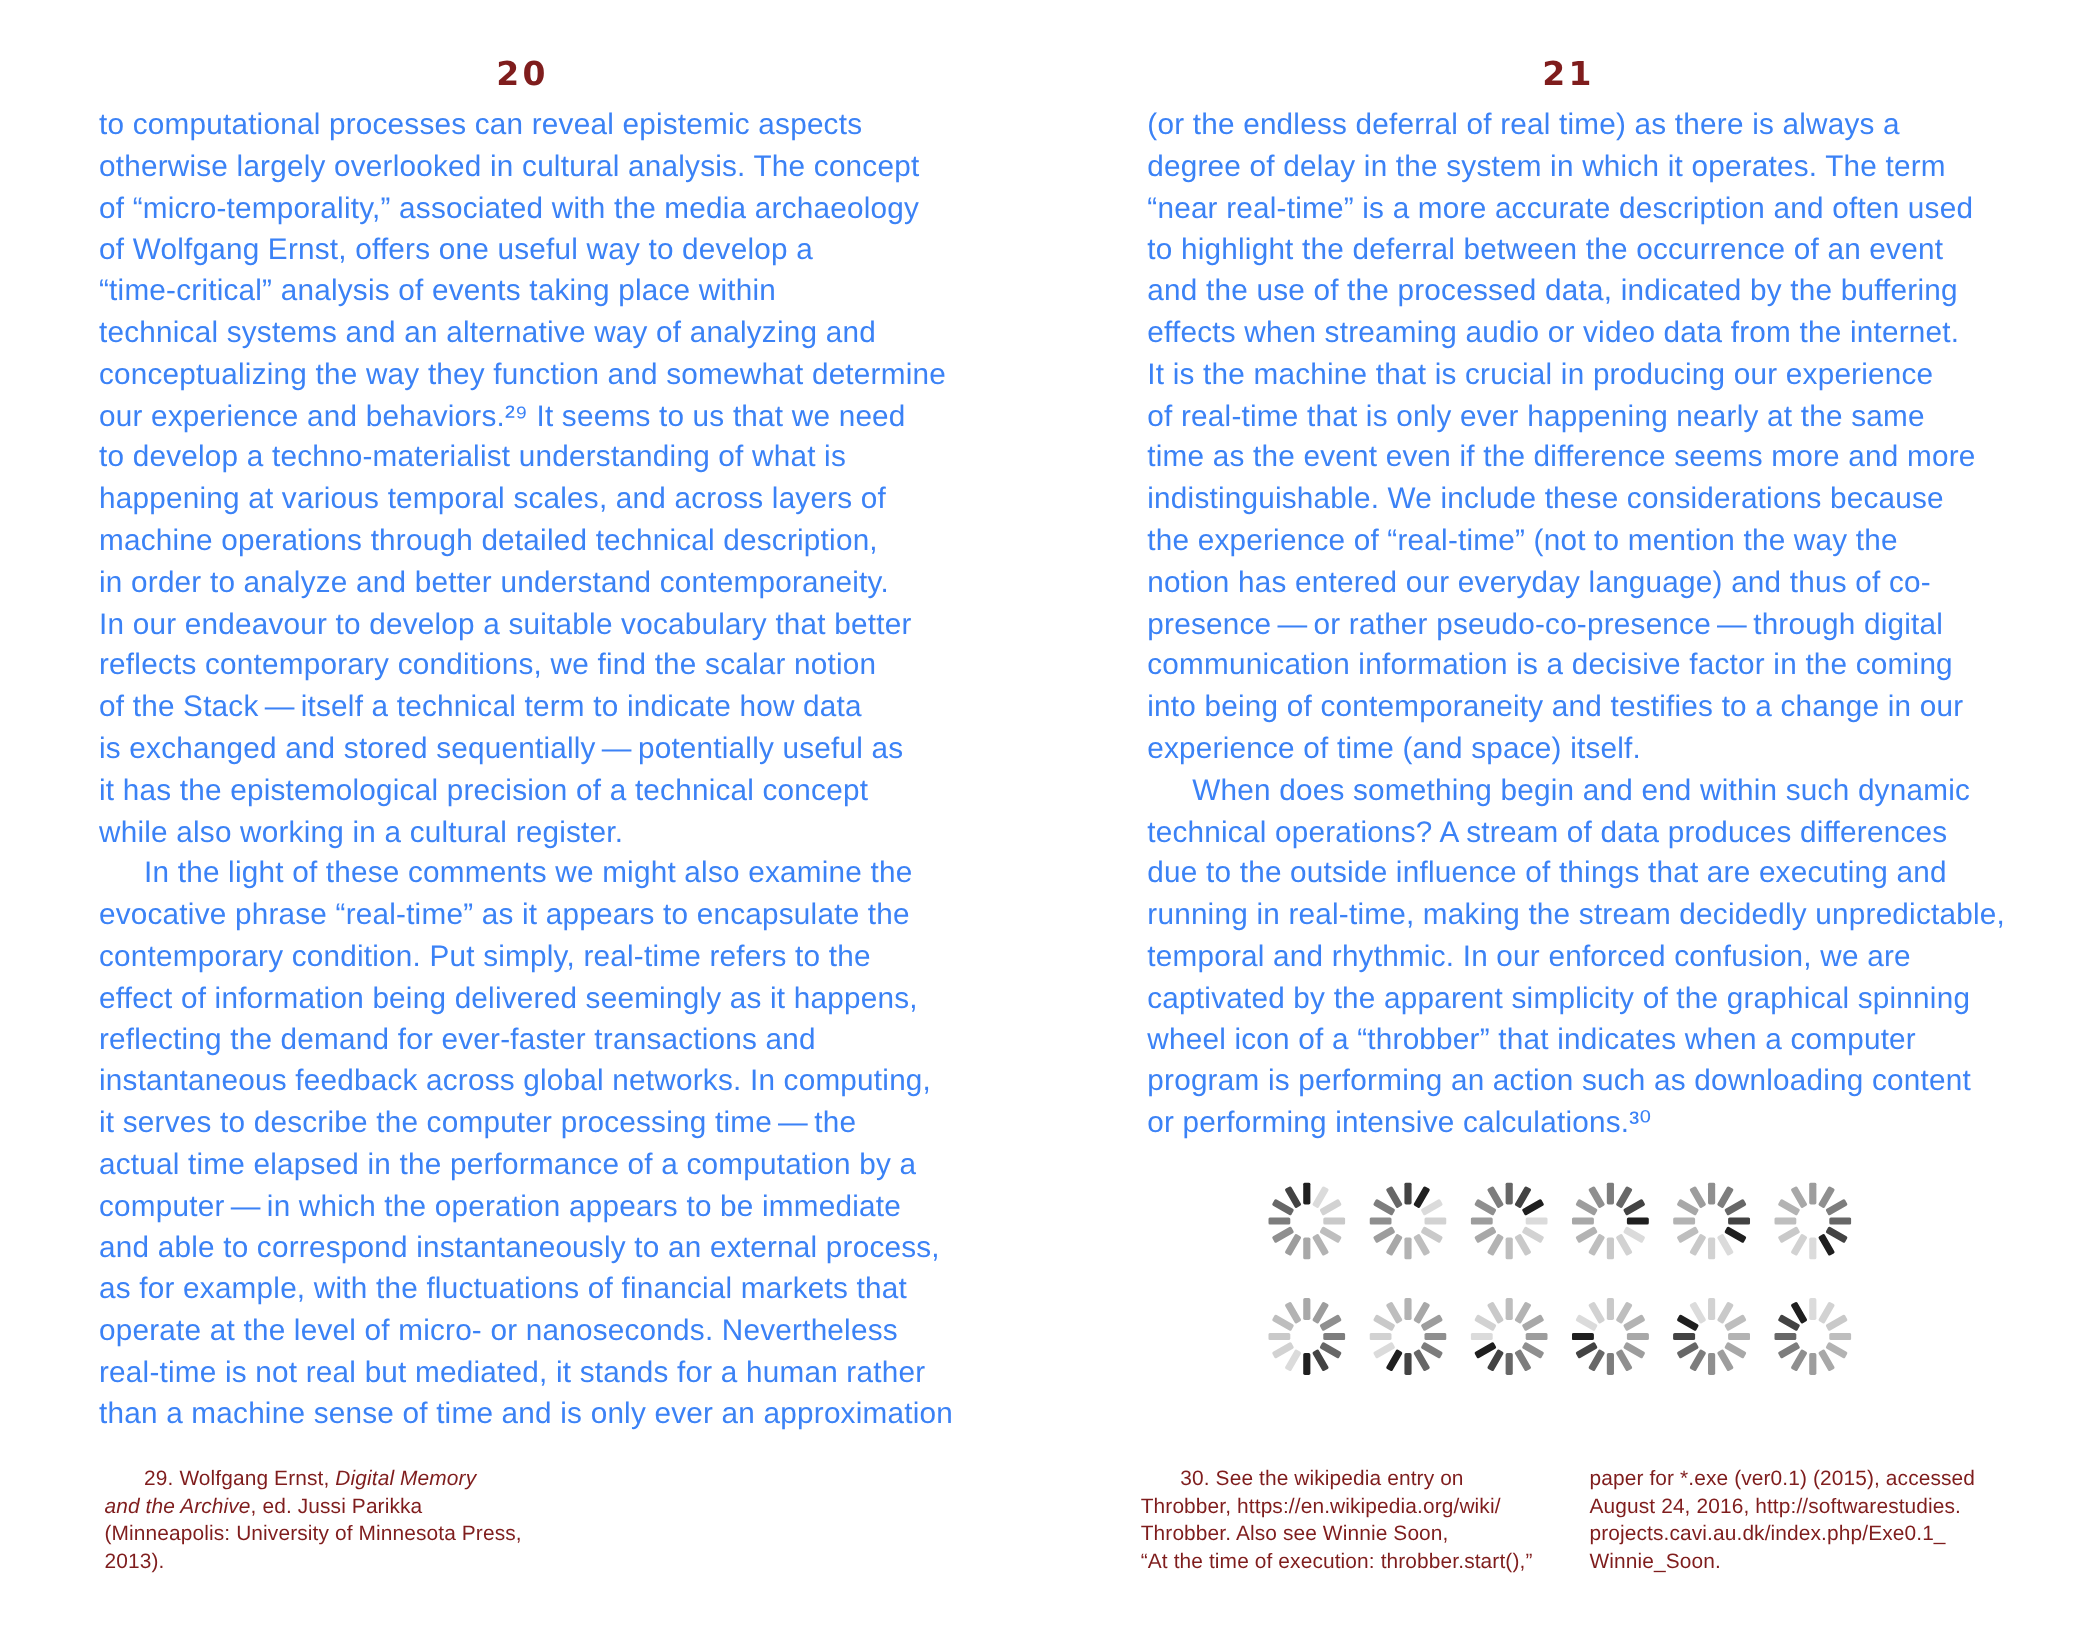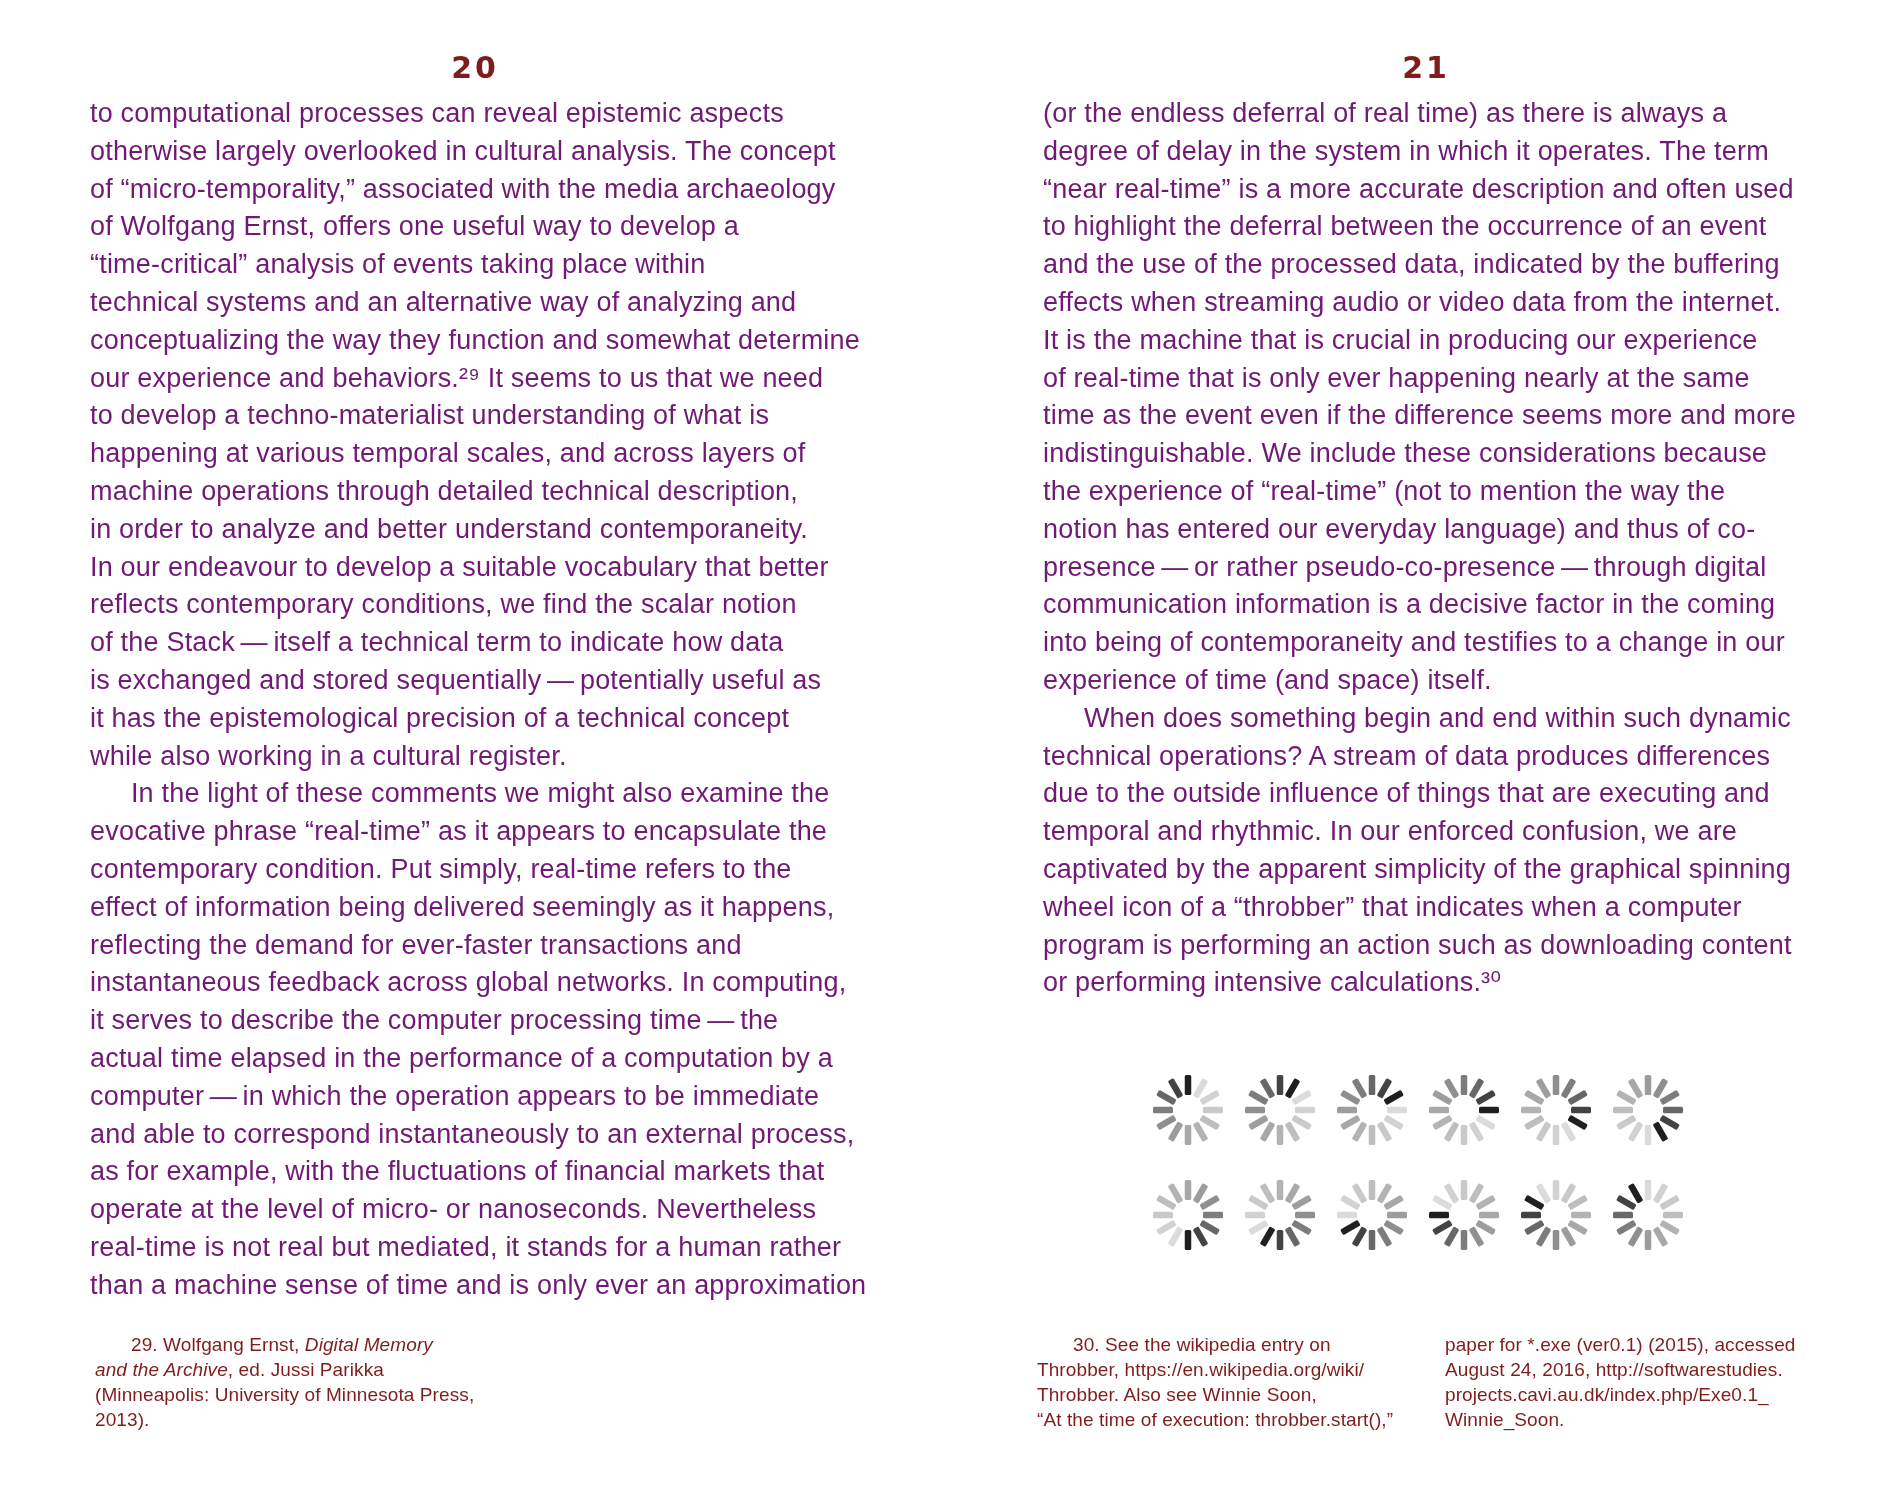--- a/index.html
+++ b/index.html
@@ -17,21 +17,21 @@
     font-weight:bold;
     font-size:30px;
     letter-spacing:3px;
     color:#7f1d1d;
   }
   .text-col{
     position:absolute;
     font-size:27px;
     line-height:37.8px;
     letter-spacing:0.2px;
-    color:#701a75;
+    color:#3b82f6;
   }
   .text-col [data-name="text-line"]{ white-space:pre; }
   .fn-col{
     position:absolute;
     font-size:19px;
     line-height:25px;
     letter-spacing:0.1px;
     color:#7f1d1d;
   }
   .fn-col [data-name="text-line"], .fn-line{ white-space:pre; }
@@ -110,20 +110,21 @@
       <div data-name="text-line">indistinguishable. We include these considerations because</div>
       <div data-name="text-line">the experience of “real-time” (not to mention the way the</div>
       <div data-name="text-line">notion has entered our everyday language) and thus of co-</div>
       <div data-name="text-line">presence — or rather pseudo-co-presence — through digital</div>
       <div data-name="text-line">communication information is a decisive factor in the coming</div>
       <div data-name="text-line">into being of contemporaneity and testifies to a change in our</div>
       <div data-name="text-line">experience of time (and space) itself.</div>
       <div data-name="text-line">  When does something begin and end within such dynamic</div>
       <div data-name="text-line">technical operations? A stream of data produces differences</div>
       <div data-name="text-line">due to the outside influence of things that are executing and</div>
+      <div data-name="text-line">running in real-time, making the stream decidedly unpredictable,</div>
       <div data-name="text-line">temporal and rhythmic. In our enforced confusion, we are</div>
       <div data-name="text-line">captivated by the apparent simplicity of the graphical spinning</div>
       <div data-name="text-line">wheel icon of a “throbber” that indicates when a computer</div>
       <div data-name="text-line">program is performing an action such as downloading content</div>
       <div data-name="text-line">or performing intensive calculations.³⁰</div>
     </div>
 
   <div class="throbber-row" style="left:1153px;top:1075px;" data-name="throbber-animation-sequence-row-1">
       <svg viewBox="0 0 70 70" class="throbber" data-name="throbber-spinner-icon">
         <rect x="31.75" y="0" width="6.5" height="20" rx="1.5" transform="rotate(0 35 35)" fill="#1f1f1f" opacity="1"></rect>

